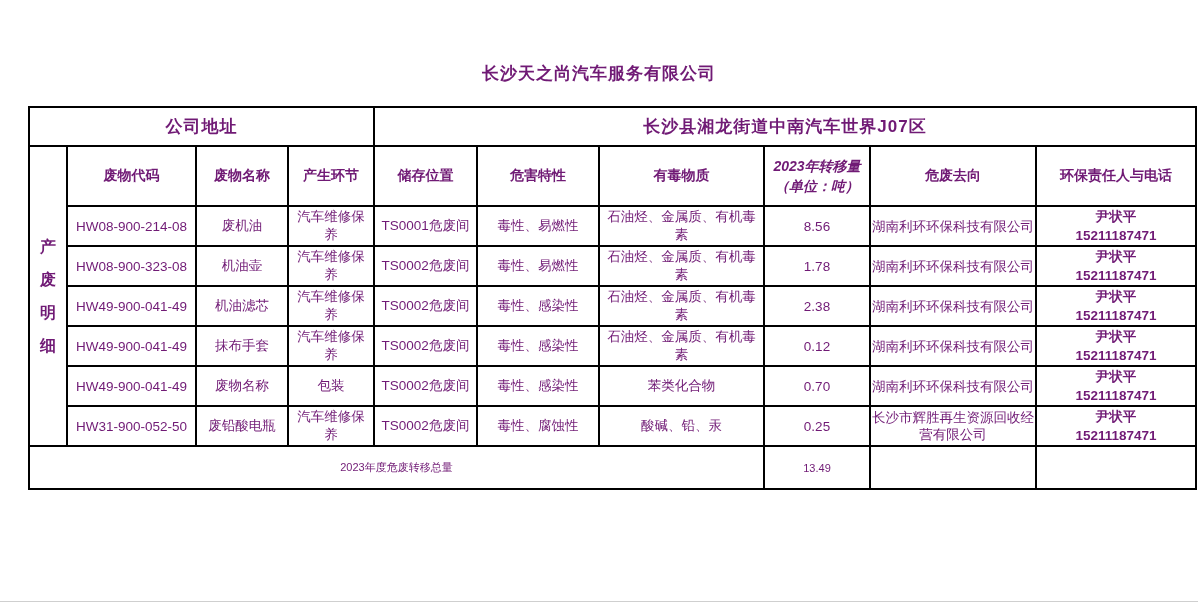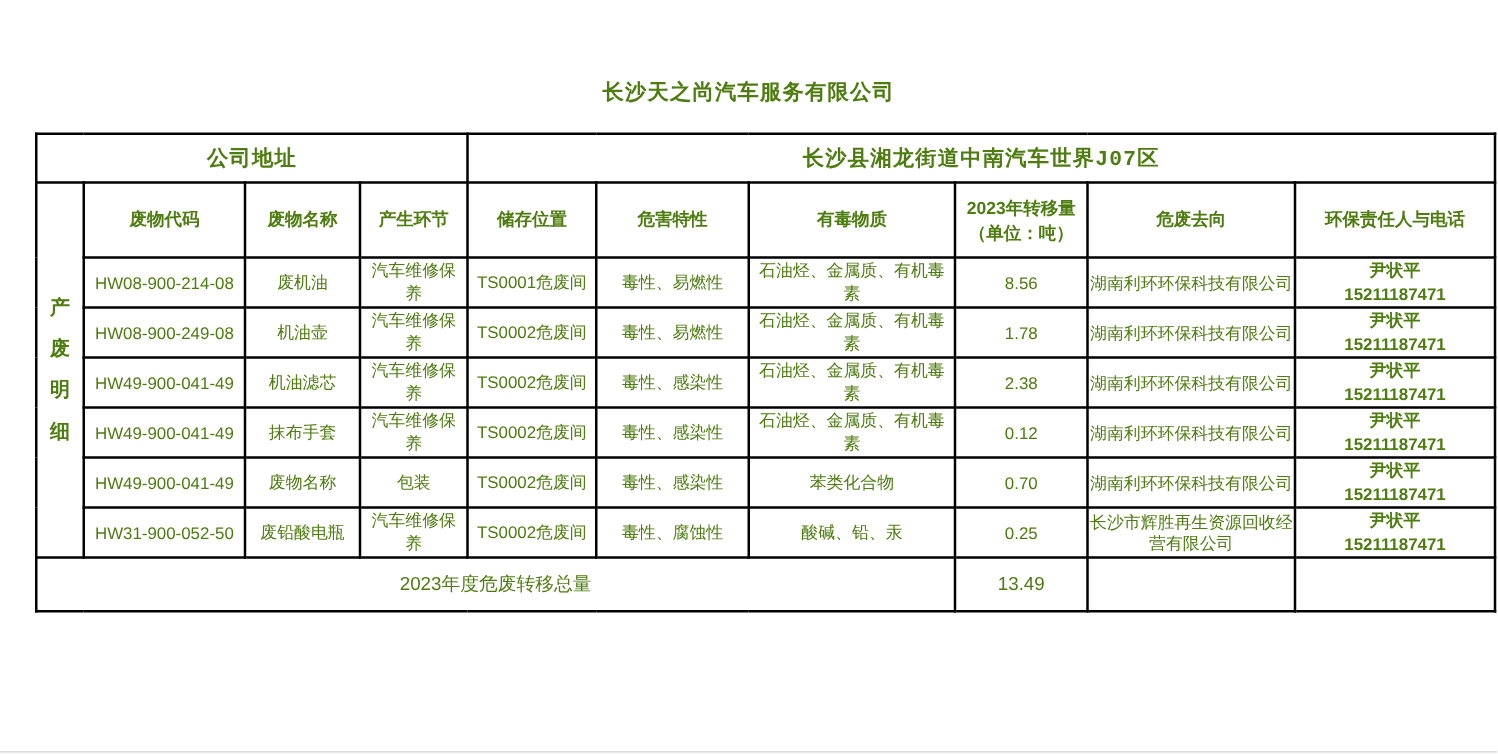--- a/index.html
+++ b/index.html
@@ -2,21 +2,21 @@
 <html><head>
 <meta charset="utf-8">
 <style>
   html, body { margin: 0; padding: 0; background: #ffffff; }
   .page {
     position: relative;
     width: 1198px;
     height: 603px;
     background: #ffffff;
     font-family: "Liberation Sans", "DejaVu Sans", sans-serif;
-    color: #4d7c0f;
+    color: #701a75;
     overflow: hidden;
   }
   .doc-title {
     position: absolute;
     top: 62px;
     left: 0;
     width: 1198px;
     text-align: center;
     font-size: 17px;
     font-weight: bold;
@@ -30,27 +30,27 @@
     table-layout: fixed;
   }
   .waste-table td, .waste-table th {
     border: 2px solid #000000;
     text-align: center;
     vertical-align: middle;
     padding: 0 2px;
     overflow: hidden;
     font-weight: normal;
   }
-  tr.addr-row td { height: 37px; font-size: 17px; font-weight: bold; letter-spacing: 1px; font-family: Liberation Mono, monospace; }
+  tr.addr-row td { height: 37px; font-size: 17px; font-weight: bold; letter-spacing: 1px; }
   tr.head-row th { height: 58px; font-size: 14px; font-weight: bold; }
   tr.data-row td { height: 38px; font-size: 13.5px; }
-  tr.total-row td { height: 41px; font-size: 15px; }
+  tr.total-row td { height: 41px; font-size: 11px; }
   td.side-cell { font-size: 16px; font-weight: bold; }
   td.side-cell span { display: block; line-height: 33px; }
-  .two-line span { display: block; line-height: 20px; }
+  .two-line span { display: block; line-height: 20px; font-style: italic; }
   td.c-code { font-size: 14px; margin-left: 41px; }
   td.c-amount { font-size: 15px; text-align: center; }
   td.c-dest { font-size: 13px; line-height: 17px; padding: 0 0; }
   td.c-contact { font-size: 14px; }
   td.c-contact span { display: block; line-height: 19px; font-weight: bold; }
   .bottom-edge {
     position: absolute;
     left: 0;
     bottom: 1px;
     width: 1198px;
@@ -115,21 +115,21 @@
       <td>石油烃、金属质、有机毒素</td>
       <td class="c-amount">8.56</td>
       <td class="c-dest">湖南利环环保科技有限公司</td>
       <td class="c-contact">
         <span>尹状平</span>
         <span>15211187471</span>
       </td>
     </tr>
 
     <tr class="data-row">
-      <td class="c-code">HW08-900-249-08</td>
+      <td class="c-code">HW08-900-323-08</td>
       <td>机油壶</td>
       <td>汽车维修保养</td>
       <td>TS0002危废间</td>
       <td>毒性、易燃性</td>
       <td>石油烃、金属质、有机毒素</td>
       <td class="c-amount">1.78</td>
       <td class="c-dest">湖南利环环保科技有限公司</td>
       <td class="c-contact">
         <span>尹状平</span>
         <span>15211187471</span>

